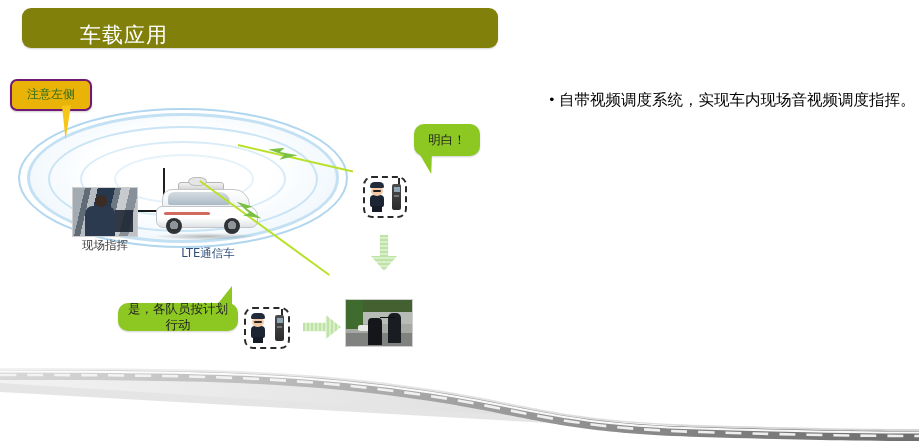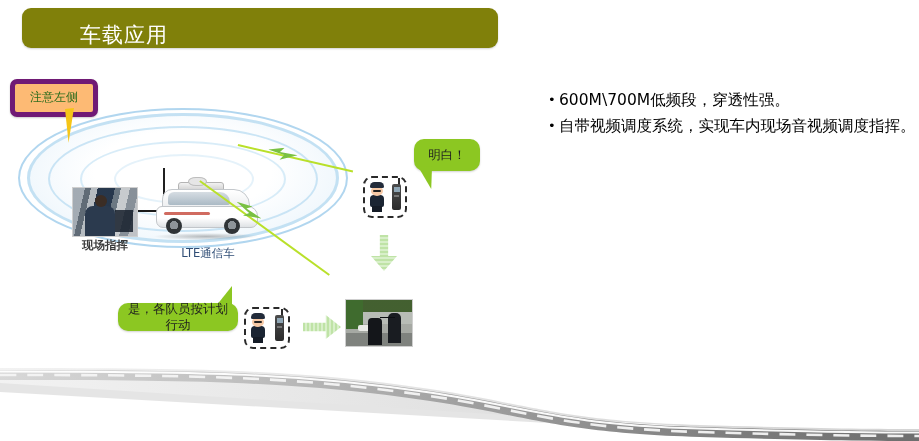--- a/index.html
+++ b/index.html
@@ -74,21 +74,20 @@
     position:absolute;left:12px;top:18px;width:30px;height:30px;border-radius:8px 8px 0 0;
     background:#2b3a4e;
   }
   .photo-cmd .panel{
     position:absolute;right:4px;bottom:4px;width:18px;height:22px;background:#16202c;opacity:.85;
   }
   .cap-cmd{
     position:absolute;left:63px;top:178px;width:84px;text-align:center;
     font-size:11.5px;color:#3a3a3a;
     font-family:"DejaVu Sans","Liberation Sans",sans-serif;
-    font-weight:bold;
   }
 
   
   .link-line{position:absolute;left:137px;top:150px;width:38px;height:2px;background:#1a1a1a;}
 
   
   .antenna{position:absolute;left:163px;top:108px;width:2px;height:28px;background:#202020;}
 
   
   .van{position:absolute;left:148px;top:118px;width:116px;height:62px;}
@@ -142,21 +141,21 @@
   .bolt .zig{
     position:absolute;width:30px;height:13px;
     background:#7ac143;
     clip-path:polygon(0% 42%,52% 0%,40% 40%,100% 34%,44% 100%,56% 56%);
     transform-origin:0 50%;
   }
 
   
   .callout-yellow{
     position:absolute;left:10px;top:79px;width:78px;height:28px;
-    background:#fdba74;border:5px solid #701a75;border-radius:7px;
+    background:#eab308;border:2px solid #701a75;border-radius:7px;
     box-shadow:0 1px 2px rgba(0,0,0,.2);
   }
   .callout-yellow .txt{
     position:absolute;left:0;top:5px;width:78px;text-align:center;
     font-size:12px;color:#2f6d1e;white-space:nowrap;
     font-family:"DejaVu Sans","Liberation Sans",sans-serif;
   }
   .callout-yellow .tail{
     position:absolute;left:50px;top:25px;width:0;height:0;
     border-left:9px solid #f5c518;
@@ -168,21 +167,21 @@
   .callout-green{
     position:absolute;background:#8cc722;border-radius:10px;
     box-shadow:0 1px 2px rgba(0,0,0,.18);
   }
   .callout-green .txt{
     position:absolute;left:0;top:0;width:100%;height:100%;
     display:flex;align-items:center;justify-content:center;text-align:center;
     font-size:12.5px;color:#1f1f1f;line-height:16px;white-space:pre-line;
     font-family:"DejaVu Sans","Liberation Sans",sans-serif;
   }
-  .cg1{left:414px;top:139px;width:66px;height:32px;}
+  .cg1{left:414px;top:124px;width:66px;height:32px;}
   .cg1 .tail{
     position:absolute;left:4px;top:28px;width:0;height:0;
     border-right:14px solid #8cc722;border-bottom:22px solid transparent;
     transform:rotate(2deg);transform-origin:100% 0;
   }
   .cg2{left:118px;top:303px;width:120px;height:28px;}
   .cg2 .tail{
     position:absolute;right:6px;top:-17px;width:0;height:0;
     border-left:16px solid transparent;border-bottom:20px solid #8cc722;
   }
@@ -239,21 +238,20 @@
 </head>
 <body>
 
 <div class="slide">
 
   <div class="title-bar">
     <div class="title-text">车载应用</div>
   </div>
 
   <div class="bullets">
-    <span class="li">600M\700M低频段，穿透性强。</span>
     <span class="li">自带视频调度系统，实现车内现场音视频调度指挥。</span>
   </div>
 
   <div class="scene">
 
     <div class="rings">
       <div class="ring-fill"></div>
       <div class="ring r1"></div>
       <div class="ring r2"></div>
       <div class="ring r3"></div>

